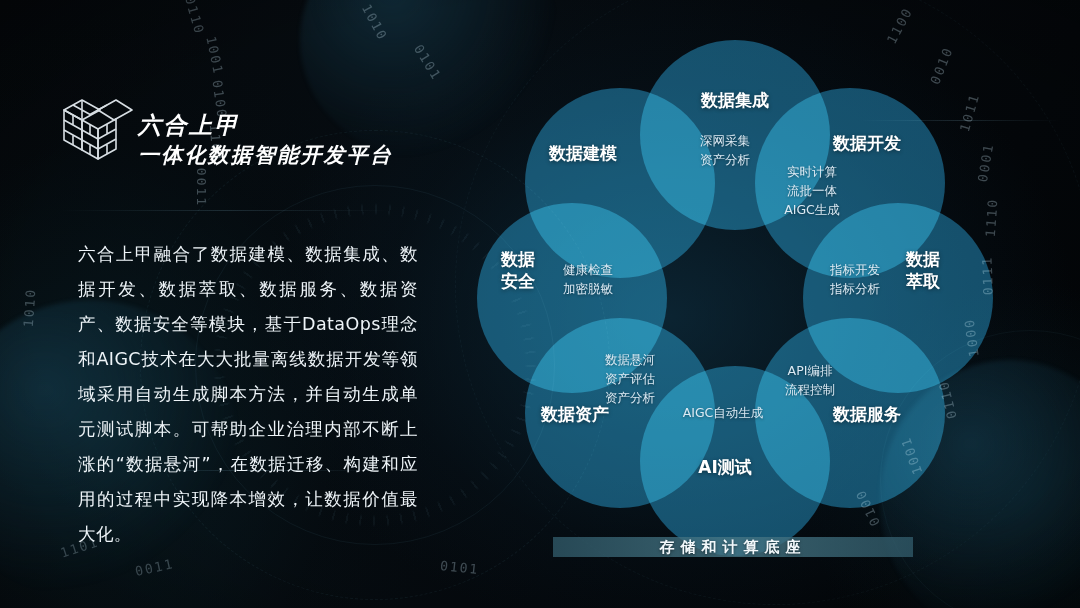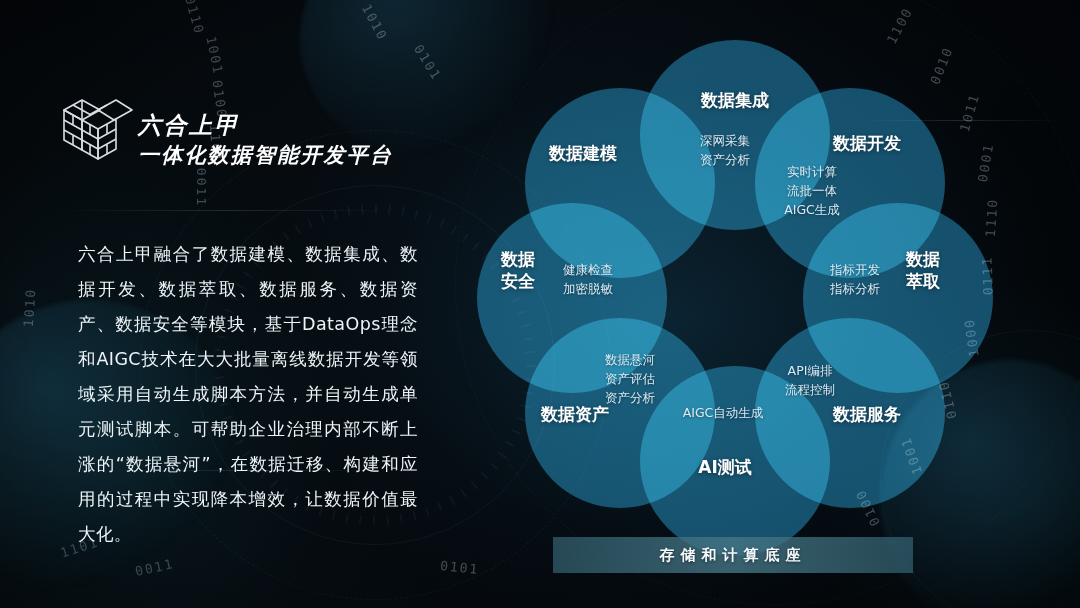--- a/index.html
+++ b/index.html
@@ -113,21 +113,21 @@
     text-shadow:0 2px 6px rgba(0,0,0,.5);
   }
   .hub-cn {
     color:#ffffff; font-size:24px; font-weight:bold;
     letter-spacing:1px; line-height:34px;
     text-shadow:0 2px 6px rgba(0,0,0,.5);
   }
 
   
   #base-bar {
-    position:absolute; left:553px; top:537px; width:360px; height:36px;
+    position:absolute; left:553px; top:537px; width:360px; height:20px;
     background:linear-gradient(90deg, rgba(52,96,112,.72), rgba(70,118,133,.80), rgba(52,96,112,.72));
     display:flex; align-items:center; justify-content:center;
   }
   #base-bar span {
     color:#f2f8fb; font-size:15px; font-weight:bold; letter-spacing:6px;
     text-shadow:0 1px 3px rgba(0,0,0,.5);
   }
 </style>
 </head>
 <body>

